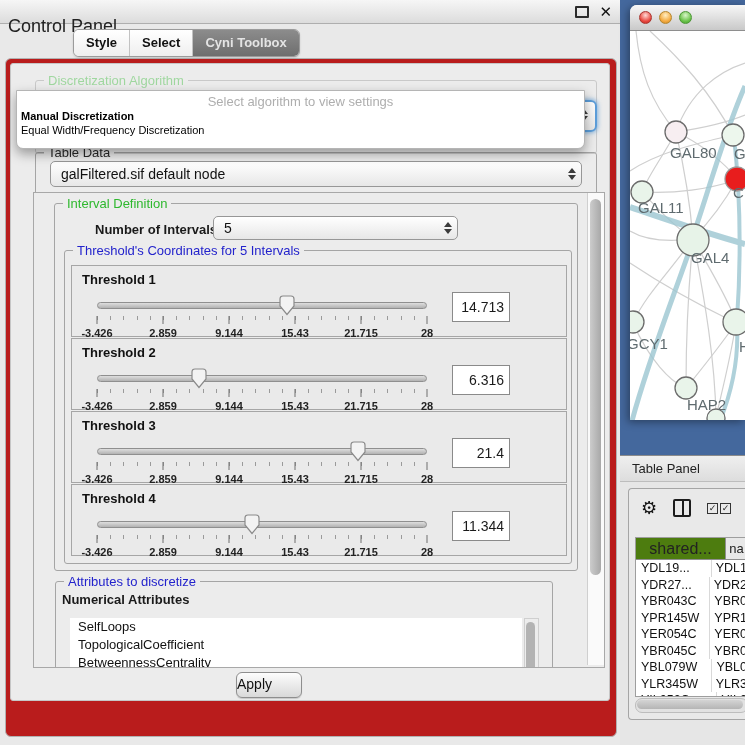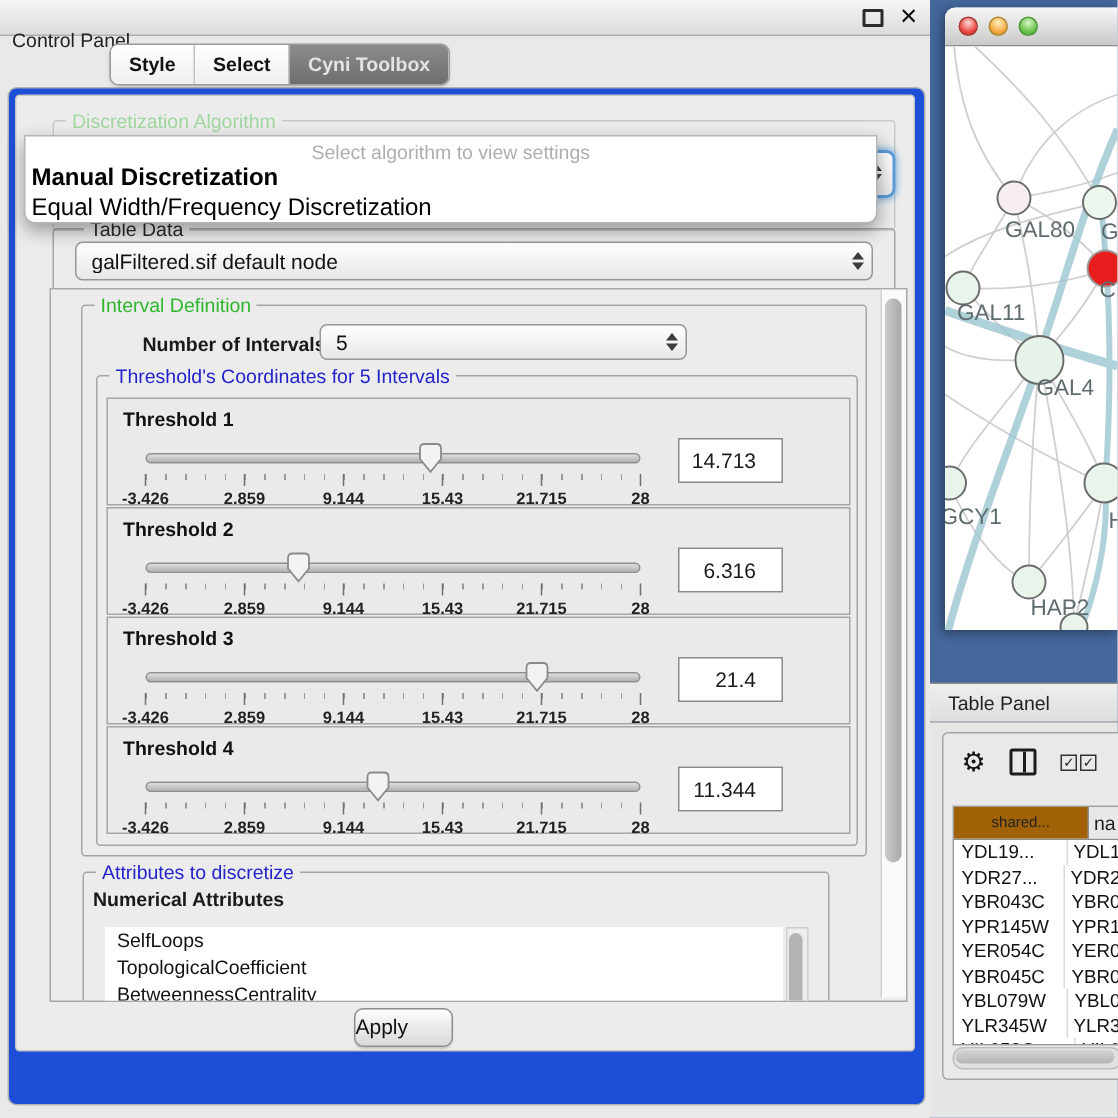--- a/index.html
+++ b/index.html
@@ -2,55 +2,55 @@
 <html><head>
 <meta charset="utf-8">
 <style>
   html,body{margin:0;padding:0;width:745px;height:745px;overflow:hidden;
     font-family:"Liberation Sans","DejaVu Sans",sans-serif;background:#e4e4e4;font-size:13px;color:#1a1a1a;}
   .abs{position:absolute;}
   
   #left-panel{left:0;top:0;width:620px;height:745px;background:#e9e9e9;border-right:1px solid #9a9a9a;}
   #titlebar{left:0;top:0;width:620px;height:24px;background:linear-gradient(#f6f6f6,#dcdcdc);
     border-bottom:1px solid #aeaeae;display:flex;align-items:center;padding:0 8px;box-sizing:border-box;}
-  #titlebar .t{font-size:13px;color:#222;margin-top:29px;}
+  #titlebar .t{font-size:18px;color:#222;margin-top:29px;}
   .win-ctl{margin-left:auto;display:flex;align-items:center;gap:10px;}
   .float-ic{width:10px;height:8px;border:2px solid #2b2b2b;border-radius:1px;}
   .close-ic{font-size:15px;font-weight:bold;color:#111;line-height:14px;}
   
   .tabgroup{display:flex;border:1px solid #9b9b9b;border-radius:6px;overflow:hidden;background:#fff;
     box-shadow:0 1px 2px rgba(0,0,0,.15);}
   .tab{padding:5px 12px 6px;font-weight:bold;font-size:13px;color:#111;background:linear-gradient(#ffffff,#efefef);
     border-right:1px solid #c2c2c2;display:flex;align-items:center;gap:5px;white-space:nowrap;}
   .tab:last-child{border-right:none;}
   .tab.sel{background:linear-gradient(#8c8c8c,#6e6e6e);color:#e4e4e4;}
   #top-tabs{left:73px;top:29px;z-index:5;}
   
-  #main-panel{left:5px;top:58px;width:610px;height:677px;border:1px solid #b2b2b2;border-radius:6px;background:#1d4ed8;}
+  #main-panel{left:5px;top:58px;width:610px;height:677px;border:1px solid #b2b2b2;border-radius:6px;background:#b91c1c;}
   #inner-panel{left:4px;top:4px;width:598px;height:636px;border:1px solid #c6c6c6;border-radius:3px;background:#ececec;}
   
   .group{position:absolute;border:1px solid #a5a5a5;border-radius:3px;}
   .group-title{position:absolute;top:-8px;left:8px;background:#ececec;padding:0 4px;font-size:13px;white-space:nowrap;}
   .gt-green{color:#2eb82e;}
   .gt-blue{color:#2323cc;}
-  .gt-dark{color:#2a2a2a;margin-left:12px;}
+  .gt-dark{color:#2a2a2a;}
   .gt-faded{color:rgba(46,184,46,.4);}
   
   .combo{position:absolute;border:1px solid #979797;border-radius:5px;background:linear-gradient(#ffffff,#e7e7e7);
     display:flex;align-items:center;box-sizing:border-box;}
   .combo .val{padding-left:10px;font-size:14px;color:#111;flex:1;white-space:nowrap;overflow:hidden;}
   .spin{width:18px;display:flex;flex-direction:column;align-items:center;gap:2px;}
   .spin i{display:block;width:0;height:0;border-left:4px solid transparent;border-right:4px solid transparent;}
   .spin .up{border-bottom:5px solid #3b3b3b;}
   .spin .dn{border-top:5px solid #3b3b3b;}
   
   #algo-popup{left:5px;top:26px;width:567px;height:57px;background:#fff;border:1px solid #b5b5b5;
     border-radius:0 0 7px 7px;box-shadow:0 5px 12px rgba(0,0,0,.35);z-index:40;}
   #algo-popup .hint{margin-top:3px;text-align:center;color:#aeaeae;font-size:13px;}
-  #algo-popup .opt{padding:1px 0 1px 4px;font-size:16px;color:#000;}
+  #algo-popup .opt{padding:1px 0 1px 4px;font-size:11px;color:#000;}
   #algo-popup .opt.b{font-weight:bold;}
   
   #algo-combo{left:16px;top:36px;width:566px;height:28px;border:2px solid #5b9dd9;border-radius:6px;
     background:linear-gradient(#ffffff,#e7e7e7);box-shadow:0 0 4px 1px rgba(91,157,217,.7);z-index:30;}
   
   #scrollpane{left:22px;top:128px;width:570px;height:474px;border:1px solid #a8a8a8;background:#ececec;overflow:hidden;}
   #vscroll{position:absolute;right:0;top:0;width:16px;height:472px;background:#fafafa;border-left:1px solid #cfcfcf;}
   #vscroll .thumb{position:absolute;left:2px;top:6px;width:11px;height:376px;border-radius:6px;
     background:linear-gradient(90deg,#cccccc,#a8a8a8);}
   
@@ -59,21 +59,21 @@
   .slider-area{position:absolute;left:25px;top:30px;width:330px;height:36px;text-align:center;}
   .track{position:absolute;left:0;top:6px;width:100%;height:7px;border:1px solid #8f8f8f;border-radius:5px;
     background:linear-gradient(#dedede,#b2b2b2);box-sizing:border-box;}
   .handle{position:absolute;top:-1px;width:16px;height:21px;transform:translateX(-50%);}
   .ticks{position:absolute;left:0;top:20px;width:100%;height:26px;}
   .minor{position:absolute;left:0;top:0;width:100%;height:4px;
     background:repeating-linear-gradient(90deg,#9a9a9a 0 1px,transparent 1px 13.2px);}
   .maj{position:absolute;top:0;width:1px;height:8px;background:#6f6f6f;transform:translateX(-50%);}
   .tlab{position:absolute;top:11px;transform:translateX(-50%);font-size:11px;font-weight:bold;color:#222;white-space:nowrap;}
   .value-box{position:absolute;left:380px;top:26px;width:51px;height:28px;background:#fff;border:1px solid #8a8a8a;
-    font-size:14px;text-align:right;line-height:28px;padding-right:17px;}
+    font-size:14px;text-align:right;line-height:28px;padding-right:5px;}
   
   #attr-list{position:absolute;left:14px;top:36px;width:452px;height:52px;background:#fff;overflow:hidden;}
   #attr-list .item{padding:1px 0 1px 8px;font-size:13px;line-height:16px;color:#111;}
   #attr-scroll{position:absolute;left:468px;top:36px;width:13px;height:52px;background:#ededed;border:1px solid #cfcfcf;}
   #attr-scroll .thumb{position:absolute;left:1px;top:3px;width:9px;height:60px;border-radius:5px;background:#b3b3b3;}
   
   #apply-btn{left:225px;top:608px;width:64px;height:24px;border:1px solid #8e8e8e;border-radius:6px;
     background:linear-gradient(#fdfdfd,#d9d9d9);font-size:14px;color:#111;text-align:left;line-height:23px;
     box-shadow:0 1px 1px rgba(0,0,0,.15);}
   
@@ -92,21 +92,21 @@
     border-top:1px solid #8b8b8b;border-bottom:1px solid #bdbdbd;display:flex;align-items:center;padding-left:12px;
     box-sizing:border-box;font-size:13px;color:#222;}
   #tp-bg{left:0;top:482px;width:125px;height:263px;background:#e6e6e6;}
   #tp-body{left:8px;top:6px;width:117px;height:230px;border:1px solid #a5a5a5;border-right:none;border-radius:4px 0 0 4px;background:#e9e9e9;}
   .gear{font-size:18px;color:#141414;line-height:18px;}
   .colsplit{width:14px;height:14px;border:2px solid #1c1c1c;border-radius:2px;position:relative;}
   .colsplit:after{content:"";position:absolute;left:50%;top:0;width:2px;height:100%;background:#1c1c1c;}
   .cbx{width:9px;height:9px;border:1.5px solid #333;font-size:9px;line-height:9px;text-align:center;color:#222;}
   #tp-table{position:absolute;left:6px;top:48px;width:111px;height:158px;overflow:hidden;background:#fff;border:1px solid #9e9e9e;}
   .hd{display:flex;height:21px;border-bottom:1px solid #8f8f8f;}
-  .hd .c1{width:89px;background:#a16207;border-right:1px solid #8f8f8f;text-align:center;line-height:21px;font-size:10px;color:#222;}
+  .hd .c1{width:89px;background:#4d7c0f;border-right:1px solid #8f8f8f;text-align:center;line-height:21px;font-size:16px;color:#222;}
   .hd .c2{flex:1;background:#e8e8e8;text-align:center;line-height:21px;font-size:13px;color:#222;}
   .row{display:flex;height:16.5px;background:#fff;}
   .row .c1{width:89px;padding-left:5px;border-right:1px solid #d9d9d9;font-size:12.5px;line-height:16.5px;color:#111;box-sizing:border-box;}
   .row .c2{flex:1;padding-left:4px;font-size:12.5px;line-height:16.5px;color:#111;}
   #hscroll{position:absolute;left:6px;top:209px;width:111px;height:13px;background:#e2e2e2;border:1px solid #bdbdbd;border-radius:7px;}
   #hscroll .thumb{position:absolute;left:1px;top:1px;width:106px;height:9px;border-radius:5px;background:linear-gradient(#d4d4d4,#b5b5b5);}
   svg text{font-family:"Liberation Sans","DejaVu Sans",sans-serif;}
 </style>
 </head>
 <body>

